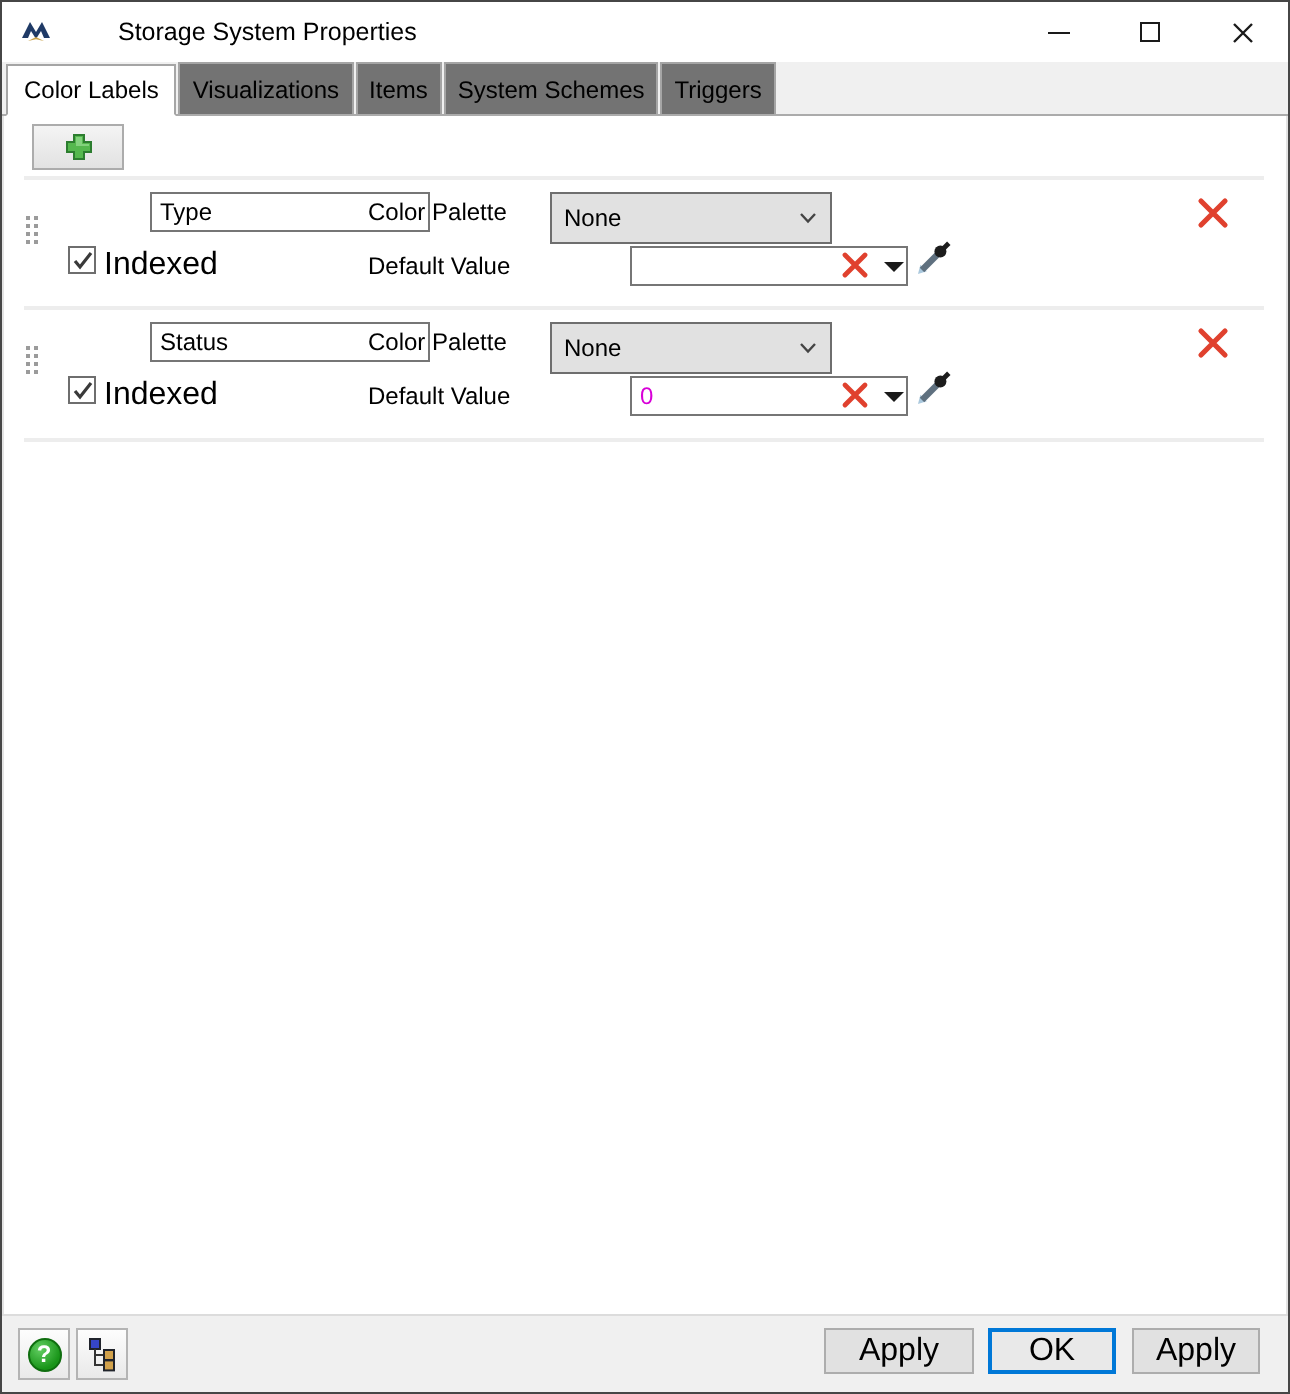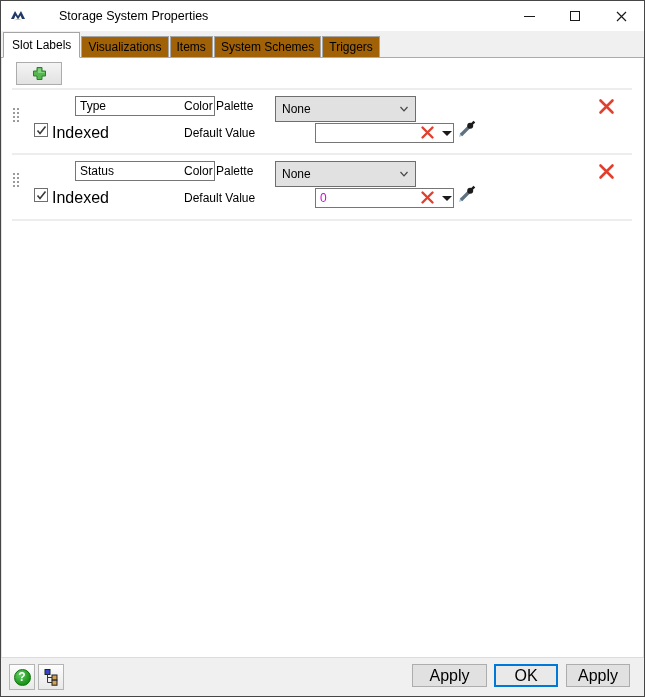--- a/index.html
+++ b/index.html
@@ -23,22 +23,22 @@
   .min-glyph { width:11px; height:1px; background:#1a1a1a; }
   .max-glyph { width:10px; height:10px; border:1px solid #1a1a1a; background:transparent; }
 
   
   .tabbar {
     position:absolute; top:30px; left:0; right:0; height:27px;
     background:#f0f0f0; display:flex; align-items:flex-end; padding-left:2px;
     border-bottom:1px solid #ababab;
   }
   .tab {
-    height:21px; display:flex; align-items:center; padding:0 6px;
-    background:#a16207; border:1px solid #a5a5a5; border-bottom:none;
+    height:26px; display:flex; align-items:center; padding:0 6px;
+    background:#737373; border:1px solid #a5a5a5; border-bottom:none;
     margin-right:1px; font-size:12px; position:relative; white-space:nowrap;
   }
   .tab.active {
     height:26px; background:#fff; z-index:3; margin-bottom:-1px;
     border-bottom:1px solid #fff; padding:0 8px;
   }
 
   
   .content {
     position:absolute; top:57px; left:0; right:0; bottom:39px;
@@ -137,21 +137,21 @@
       </div>
       <div class="win-btn">
         <svg width="11" height="11" viewBox="0 0 11 11">
           <path d="M1 1 L10 10 M10 1 L1 10" stroke="#1a1a1a" stroke-width="1.2" fill="none"></path>
         </svg>
       </div>
     </div>
   </div>
 
   <div class="tabbar">
-    <div class="tab active">Slot Labels</div>
+    <div class="tab active">Color Labels</div>
     <div class="tab">Visualizations</div>
     <div class="tab">Items</div>
     <div class="tab">System Schemes</div>
     <div class="tab">Triggers</div>
   </div>
 
   <div class="content">
 
     <div class="add-btn">
       <svg width="15" height="15" viewBox="0 0 15 15">

